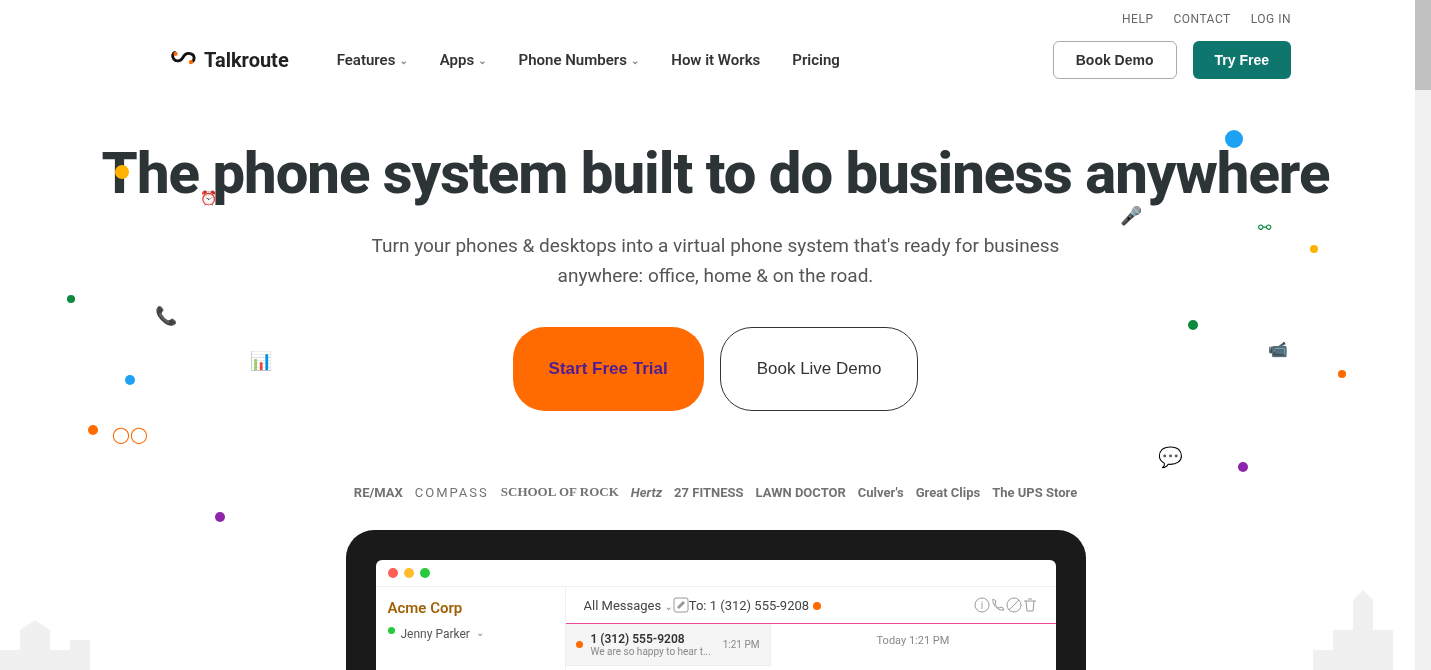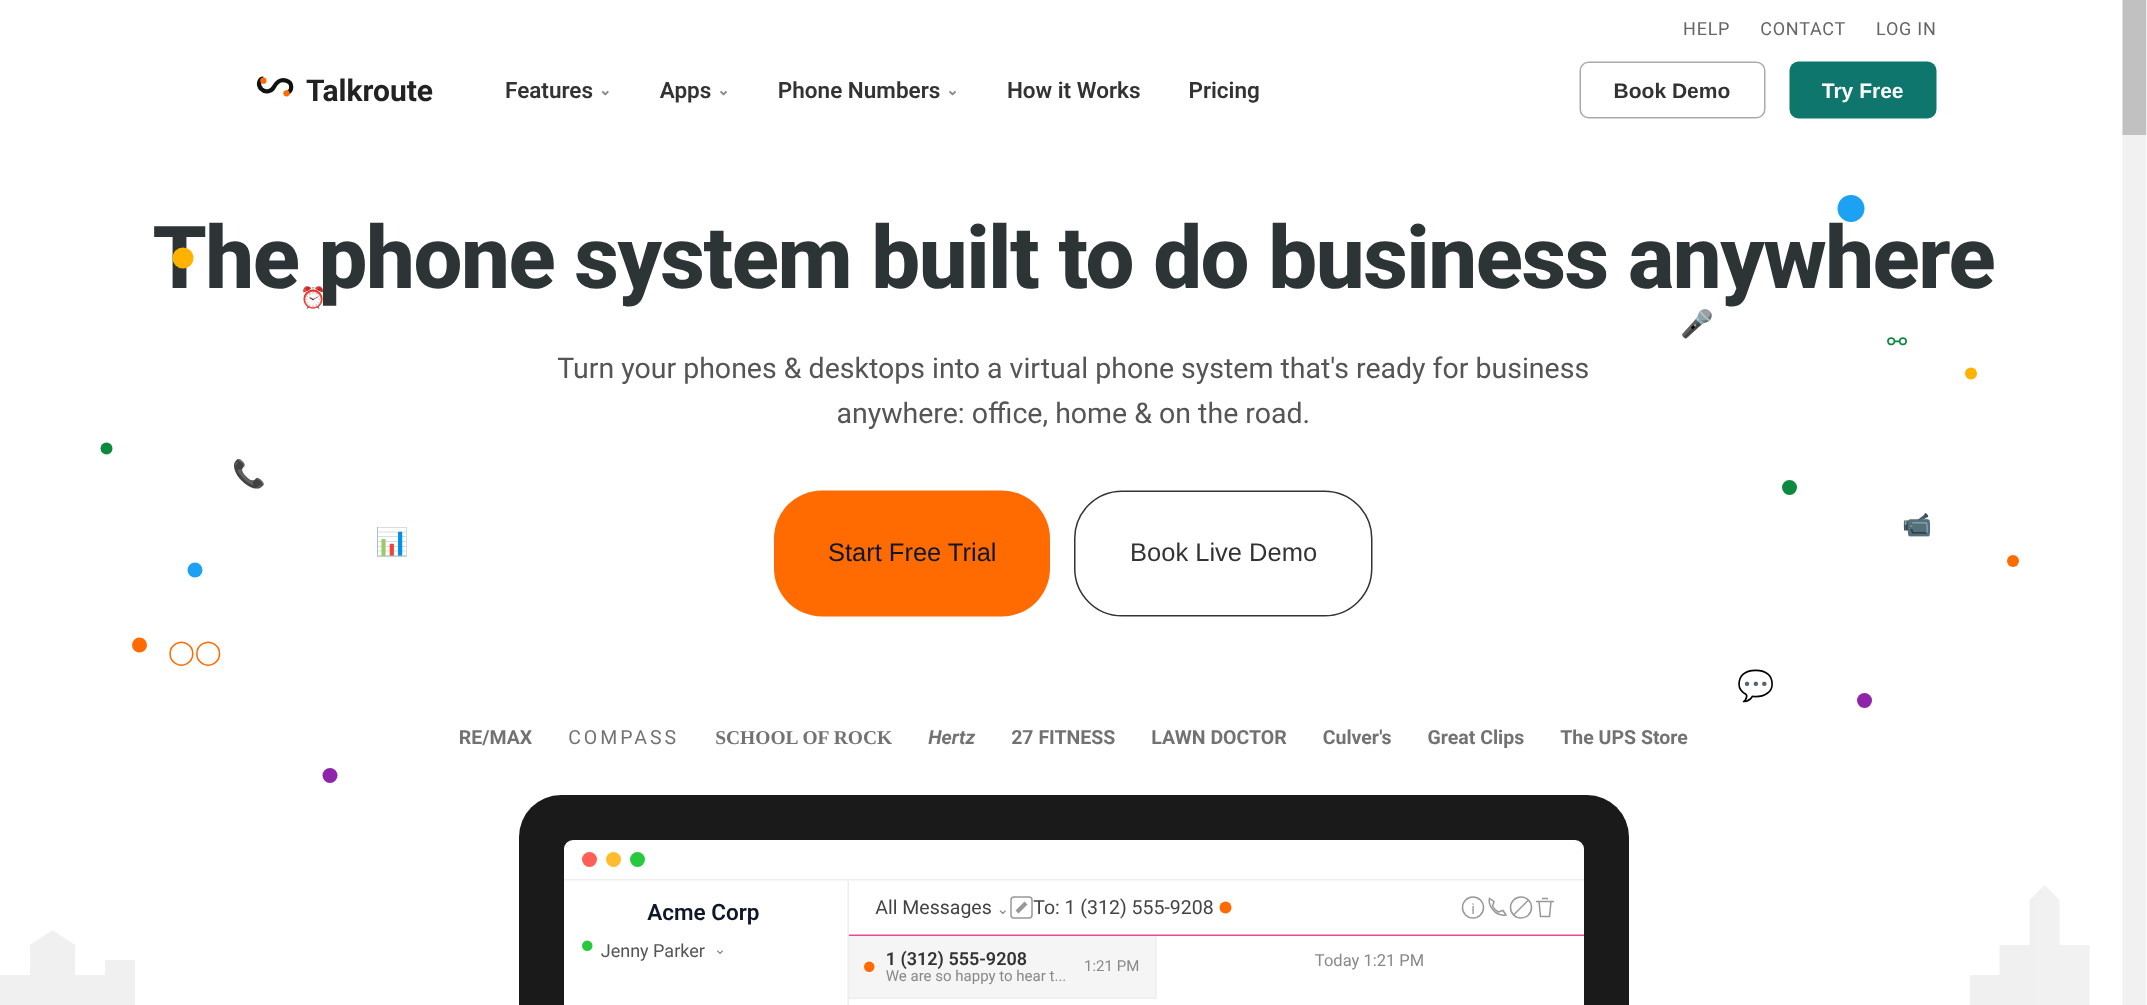--- a/index.html
+++ b/index.html
@@ -12,32 +12,32 @@
 .nav { display:flex; gap:32px; margin-left:48px; font-size:15px; font-weight:600; color:#333; }
 .nav-item { display:flex; align-items:center; gap:4px; cursor:pointer; }
 .chev { font-size:10px; color:#888; }
 .header-actions { margin-left:auto; display:flex; gap:16px; }
 .btn-outline { padding:10px 22px; border:1px solid #aaa; border-radius:6px; background:#fff; font-weight:600; font-size:14px; cursor:pointer; color:#333; }
 .btn-primary { padding:10px 22px; border:none; border-radius:6px; background:#0f766e; color:#fff; font-weight:700; font-size:14px; cursor:pointer; }
 .hero { position:absolute; top:140px; left:0; right:0; text-align:center; padding:0 20px; }
 .hero h1 { font-size:58px; font-weight:800; color:#2d3436; line-height:1.15; letter-spacing:-1px; }
 .hero p { margin-top:24px; font-size:19px; color:#555; line-height:1.6; max-width:700px; margin-left:auto; margin-right:auto; }
 .hero-actions { margin-top:36px; display:flex; justify-content:center; gap:16px; }
-.btn-large-primary { padding:32px 36px; border:none; border-radius:32px; background:#ff6b00; color:#0f172a; font-weight:400; font-size:17px; cursor:pointer; }
+.btn-large-primary { padding:32px 36px; border:none; border-radius:32px; background:#ff6b00; color:#4c1d95; font-weight:700; font-size:17px; cursor:pointer; }
 .btn-large-outline { padding:16px 36px; border:1px solid #333; border-radius:32px; background:#fff; color:#333; font-weight:500; font-size:17px; cursor:pointer; }
-.logos { position:absolute; top:484px; left:50%; transform:translateX(-50%); display:flex; gap:24px; align-items:center; font-size:13px; font-weight:700; color:#444; white-space:nowrap; }
+.logos { position:absolute; top:484px; left:50%; transform:translateX(-50%); display:flex; gap:12px; align-items:center; font-size:13px; font-weight:700; color:#444; white-space:nowrap; }
 .logos span { opacity:0.75; }
 .device { position:absolute; top:530px; left:50%; transform:translateX(-50%); width:740px; height:280px; background:#1a1a1a; border-radius:28px 28px 0 0; padding:30px 30px 0 30px; }
 .screen { background:#fff; border-radius:6px 6px 0 0; height:100%; overflow:hidden; display:flex; flex-direction:column; }
 .window-dots { display:flex; gap:6px; padding:8px 12px; border-bottom:1px solid #eee; }
 .dot { width:10px; height:10px; border-radius:50%; }
 .dot-r{background:#ff5f56;} .dot-y{background:#ffbd2e;} .dot-g{background:#27c93f;}
 .app-body { display:flex; flex:1; }
 .sidebar { width:190px; border-right:1px solid #eee; padding:12px; font-size:13px; }
-.sidebar-title { font-weight:600; font-size:15px; color:#0f172a;margin-left:44px; }
+.sidebar-title { font-weight:600; font-size:15px; color:#a16207; }
 .sidebar-user { margin-top:10px; display:flex; align-items:flex-start; gap:6px; color:#555; font-size:12px; }
 .presence { width:7px; height:7px; border-radius:50%; background:#27c93f; }
 .main-pane { flex:1; display:flex; flex-direction:column; }
 .toolbar { display:flex; align-items:center; padding:10px 18px; border-bottom:1px solid #ec4899; font-size:13px; color:#444; }
 .toolbar .spacer { flex:1; }
 .tool-icon { width:16px; height:16px; opacity:0.6; cursor:pointer; }
 .to-dot { width:8px; height:8px; border-radius:50%; background:#ff6b00; display:inline-block; margin-left:4px; }
 .msg-row { display:flex; }
 .msg-item { width:205px; border-right:1px solid #eee; border-bottom:1px solid #eee; background:#f5f5f5; padding:8px 10px; display:flex; align-items:center; gap:8px; font-size:11px; }
 .msg-dot { width:7px; height:7px; border-radius:50%; background:#ff6b00; }

